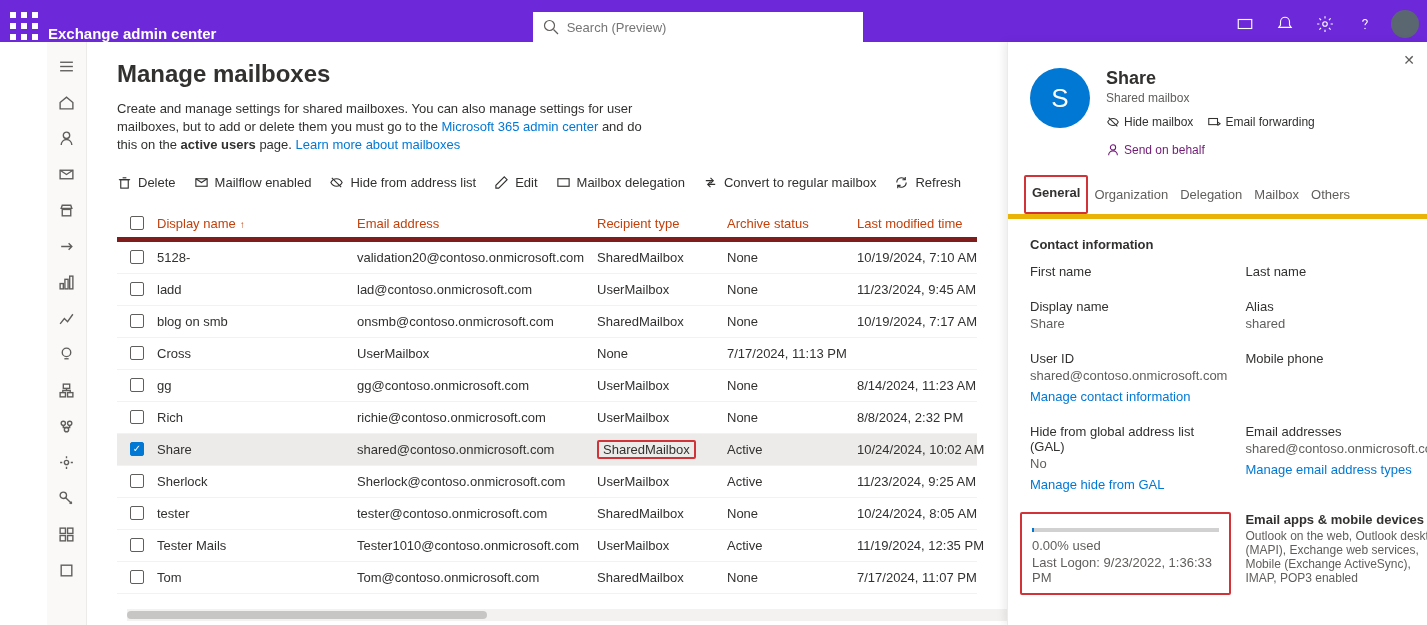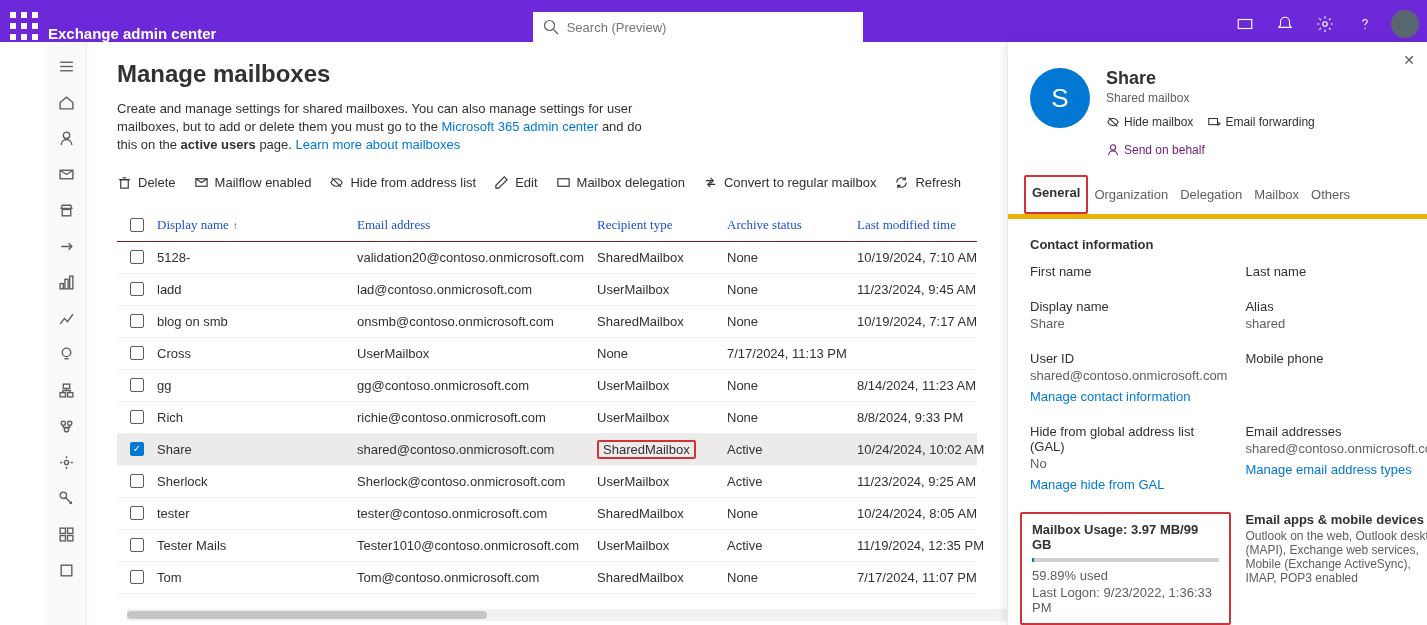--- a/index.html
+++ b/index.html
@@ -26,21 +26,21 @@
 h1 { font-size: 24px; font-weight: 600; margin-bottom: 12px; }
 .intro { font-size: 13px; color: #323130; line-height: 1.4; max-width: 540px; margin-bottom: 20px; }
 .intro .link { color: #0078d4; cursor: pointer; }
 
 .toolbar { display: flex; align-items: center; gap: 18px; font-size: 13px; margin-bottom: 20px; }
 .tb-btn { display: flex; align-items: center; gap: 6px; cursor: pointer; color: #323130; }
 .tb-btn svg { width: 15px; height: 15px; fill: none; stroke: #323130; stroke-width: 1.2; }
 
 .table { width: 100%; }
 .thead, .trow { display: grid; grid-template-columns: 40px 200px 240px 130px 130px 180px; align-items: center; height: 32px; font-size: 13px; }
-.thead { color: #1d4ed8; font-weight: 400; border-bottom: 1px solid #7f1d1d; font-family: Liberation Serif, serif; }
+.thead { color: #c2410c; font-weight: 400; border-bottom: 5px solid #7f1d1d; }
 .thead .sort { margin-left: 4px; font-size: 10px; }
 .trow { border-bottom: 1px solid #f3f2f1; }
 .trow.selected { background: #edebe9; }
 .chk { display: flex; justify-content: center; }
 .checkbox { width: 14px; height: 14px; border: 1px solid #605e5c; border-radius: 2px; display: flex; align-items: center; justify-content: center; background: #fff; }
 .checkbox.checked { background: #0078d4; border-color: #0078d4; }
 .checkbox.checked::after { content: "✓"; color: #fff; font-size: 10px; line-height: 1; }
 .highlight-red { border: 2px solid #d13438; padding: 0 4px; display: inline-block; border-radius: 2px; }
 
 .scrollbar-bottom { position: absolute; bottom: 4px; left: 40px; right: 0; height: 12px; background: #f3f2f1; }
@@ -343,21 +343,21 @@
     <div>8/14/2024, 11:23 AM</div>
           </div>
           <div class="trow">
     <div class="chk">
               <div class="checkbox "></div>
             </div>
     <div>Rich</div>
     <div>richie@contoso.onmicrosoft.com</div>
     <div>UserMailbox</div>
     <div>None</div>
-    <div>8/8/2024, 9:33 PM</div>
+    <div>8/8/2024, 2:32 PM</div>
           </div>
           <div class="trow selected">
     <div class="chk">
               <div class="checkbox checked"></div>
             </div>
     <div>Share</div>
     <div>shared@contoso.onmicrosoft.com</div>
     <div><span class="highlight-red">SharedMailbox</span></div>
     <div>Active</div>
     <div>10/24/2024, 10:02 AM</div>
@@ -478,25 +478,24 @@
           <div class="field-label">Hide from global address list (GAL)</div>
           <div class="field-value">No</div>
           <span class="field-link">Manage hide from GAL</span>
         </div>
         <div>
           <div class="field-label">Email addresses</div>
           <div class="field-value">shared@contoso.onmicrosoft.com</div>
           <span class="field-link">Manage email address types</span>
         </div>
         <div class="red-border">
-          <div class="field-label" style="font-weight:600">Mailbox Usage: 3.97 MB/99 GB</div>
           <div class="usage-bar">
               <div class="usage-fill"></div>
             </div>
-          <div class="field-value">59.89% used</div>
+          <div class="field-value">0.00% used</div>
           <div class="field-value">Last Logon: 9/23/2022, 1:36:33 PM</div>
         </div>
         <div>
           <div class="field-label" style="font-weight:600">Email apps &amp; mobile devices</div>
           <div class="field-value" style="font-size:12px">Outlook on the web, Outlook desktop (MAPI), Exchange web services, Mobile (Exchange ActiveSync), IMAP, POP3 enabled</div>
         </div>
       </div>
     </div>
   </div>
 </div>

